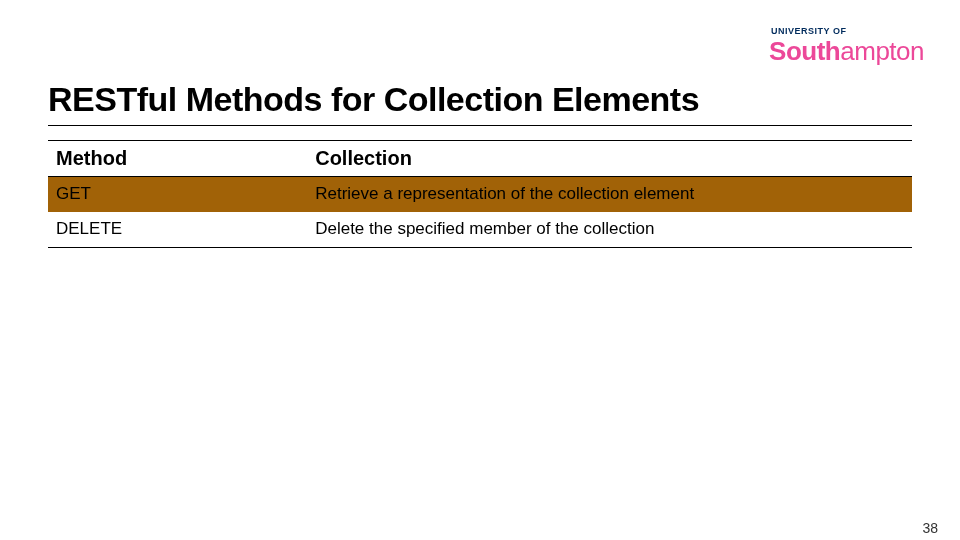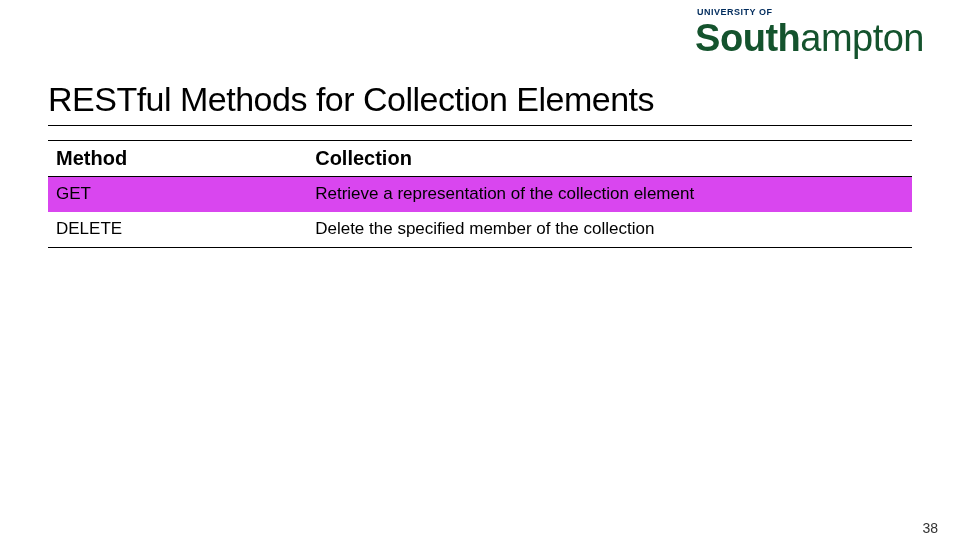--- a/index.html
+++ b/index.html
@@ -1,30 +1,30 @@
 <!DOCTYPE html>
 <html><head>
 <meta charset="utf-8">
 <style>
   * { margin: 0; padding: 0; box-sizing: border-box; }
   html, body { width: 960px; height: 540px; background: #fff; font-family: "Segoe UI", "Lucida Sans", Arial, sans-serif; color: #000; }
   .slide { position: relative; width: 960px; height: 540px; padding: 28px 48px 28px 48px; }
-  .logo { position: absolute; top: 8px; right: 36px; display: flex; align-items: center; margin-left: 14px; }
+  .logo { position: absolute; top: 27px; right: 36px; display: flex; align-items: center; margin-left: 14px; }
   .logo-text { display: flex; flex-direction: column; align-items: flex-start; line-height: 1; }
   .logo-top { font-size: 9px; letter-spacing: 0.5px; font-weight: 600; color: #002b5c; margin-left: 2px; margin-bottom: 2px; }
-  .logo-main { font-size: 38px; font-weight: 400; color: #14532d; letter-spacing: -0.5px; }
+  .logo-main { font-size: 26px; font-weight: 400; color: #ec4899; letter-spacing: -0.5px; }
   .logo-main b { font-weight: 700; }
-  .title { font-size: 34px; font-weight: 400; color: #000; margin-top: 52px; letter-spacing: -0.5px; }
+  .title { font-size: 34px; font-weight: 700; color: #000; margin-top: 52px; letter-spacing: -0.5px; }
   .title-rule { border: none; border-top: 1.5px solid #000; margin-top: 6px; width: 100%; }
   table { border-collapse: collapse; width: 100%; margin-top: 14px; table-layout: fixed; }
   col.c1 { width: 30%; }
   col.c2 { width: 70%; }
   th { text-align: left; font-weight: 700; font-size: 20px; padding: 6px 8px; border-top: 1.5px solid #000; border-bottom: 1.5px solid #000; }
   td { text-align: left; font-size: 17px; padding: 6px 8px; vertical-align: top; line-height: 1.35; }
-  tr.shaded td { background: #d946ef; }
+  tr.shaded td { background: #a16207; }
   tbody tr:last-child td { border-bottom: 1.5px solid #000; margin-left: 12px; }
   .pagenum { position: absolute; bottom: 4px; right: 22px; font-size: 14px; color: #333; }
 </style>
 </head>
 <body>
 
 <div class="slide">
 
   <div class="logo">
     <div class="logo-text">

